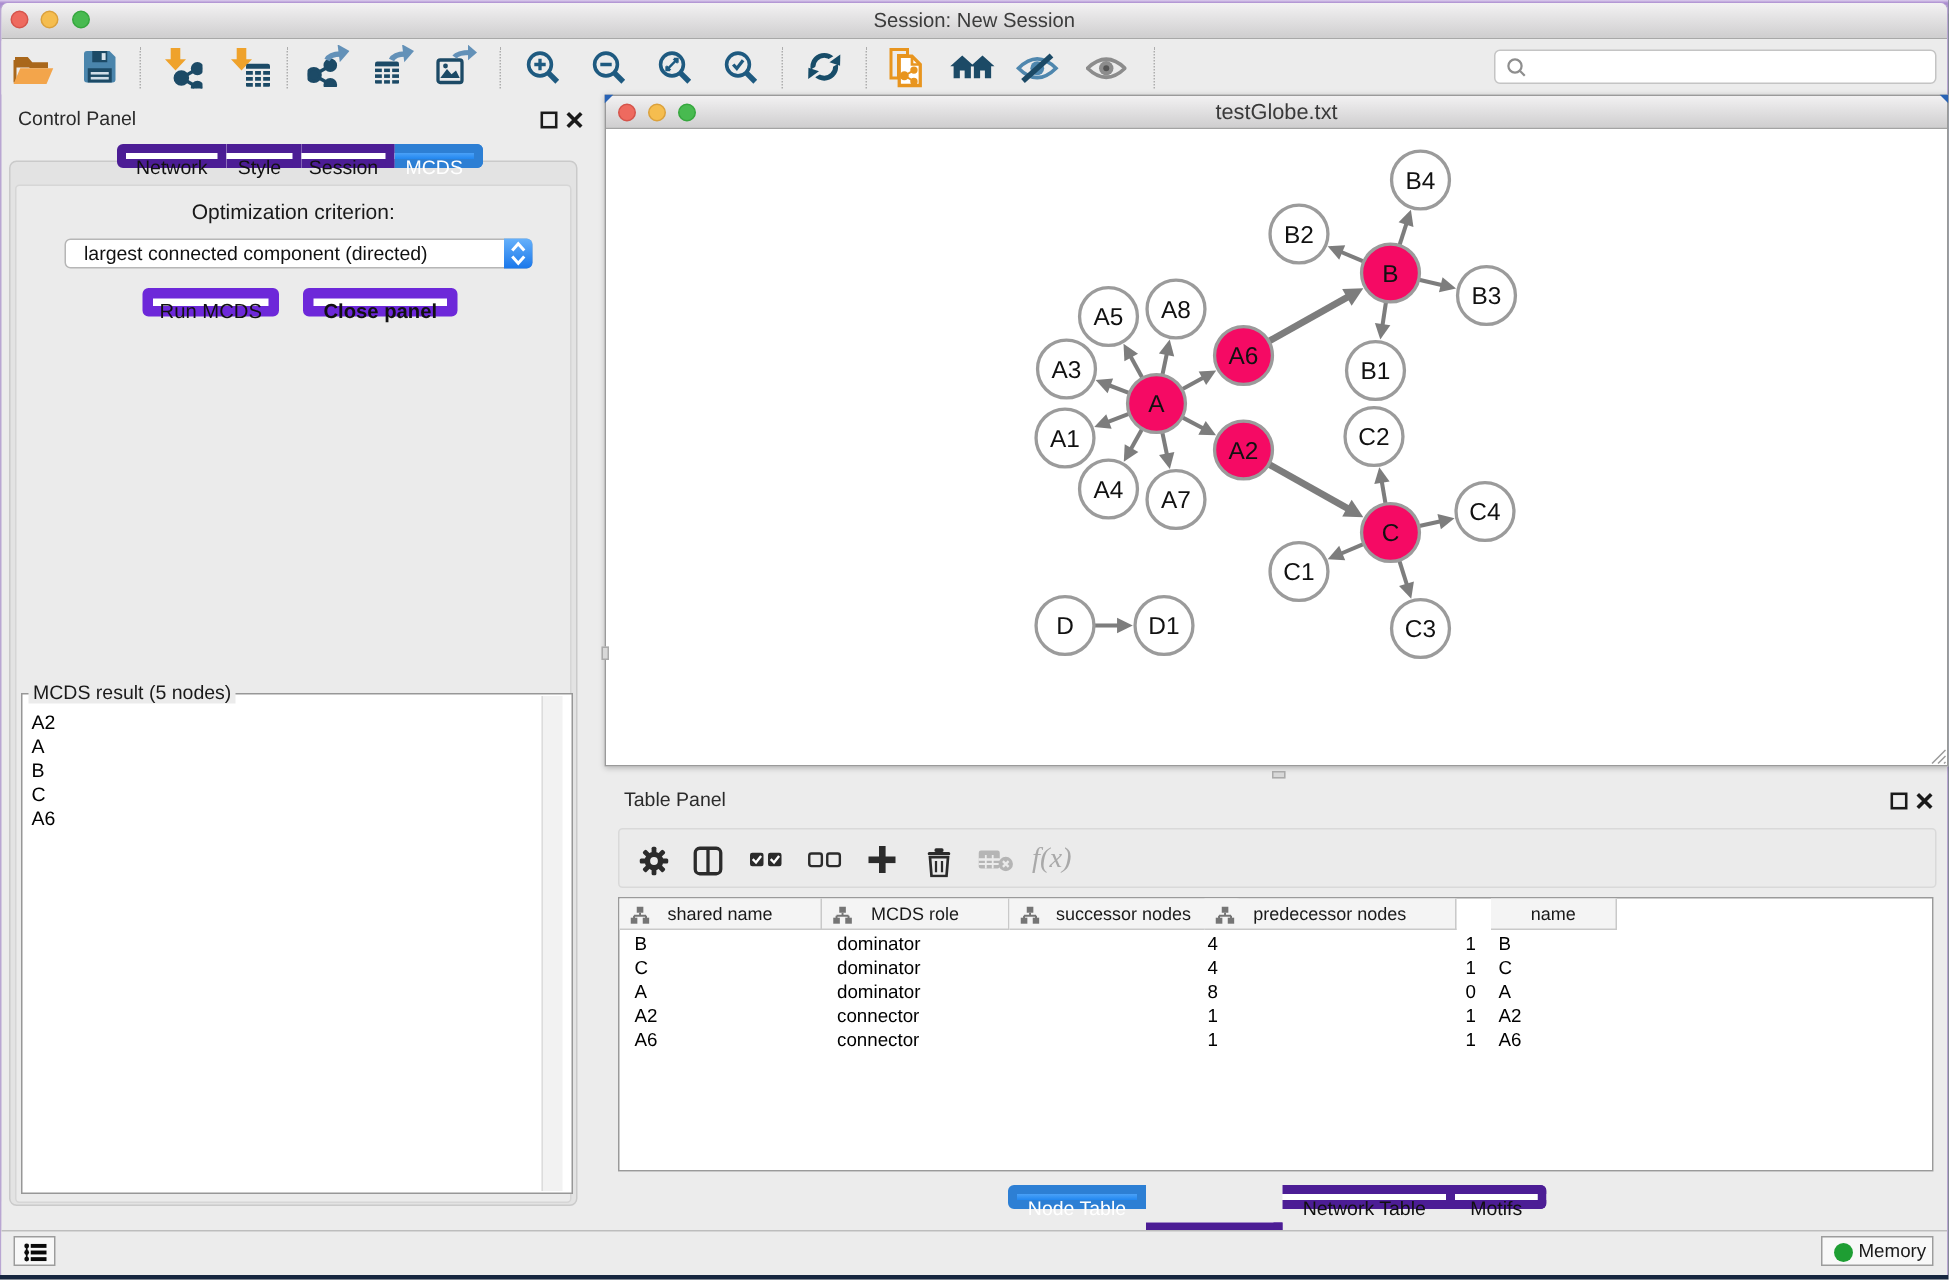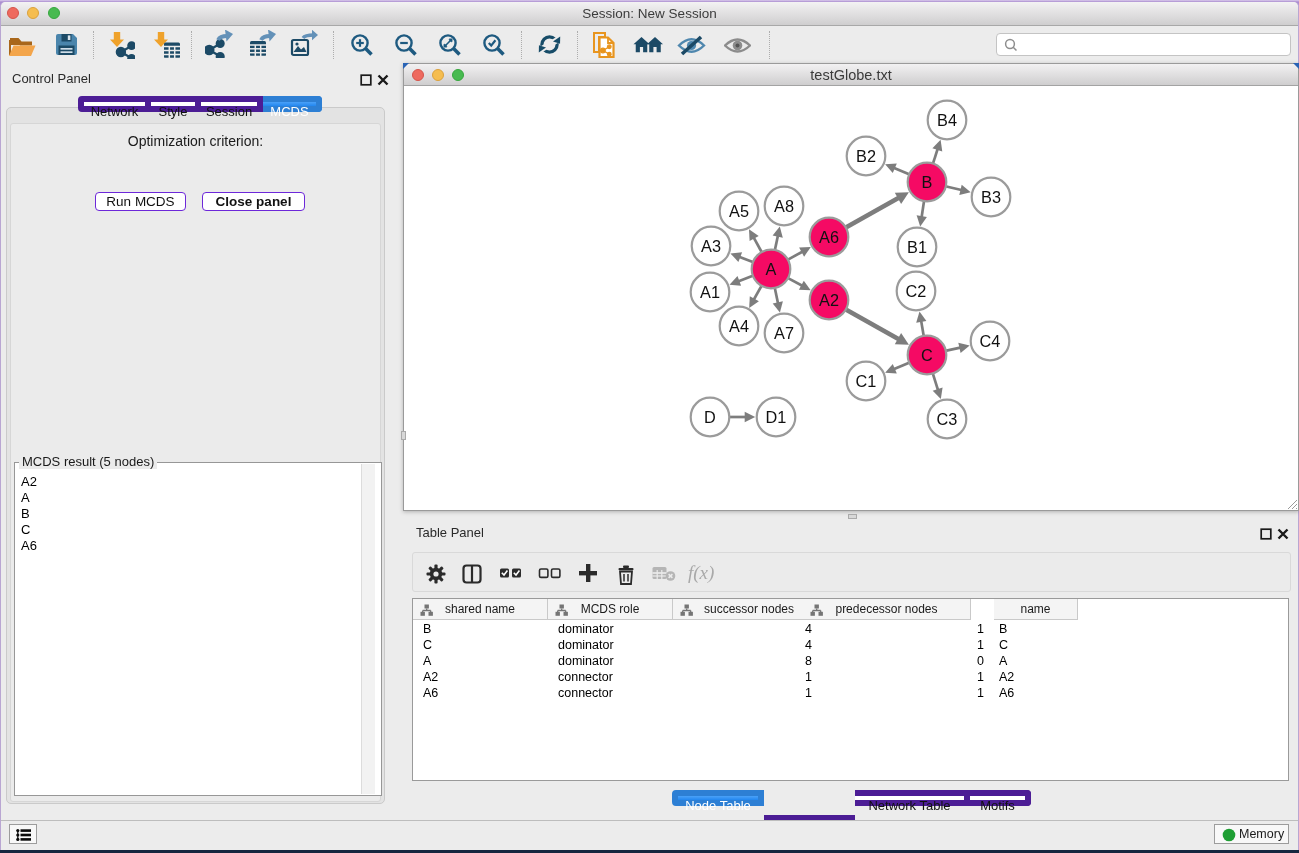--- a/index.html
+++ b/index.html
@@ -19,21 +19,21 @@
 #searchbox { left:995px; top:6px; width:295px; height:23px; background:#fff; border:1px solid #c4c4c4; border-radius:4px; }
 
 #cpTitle { left:11px; top:69px; font-size:13px; color:#2a2a2a; }
 #cpTabs { left:77px; top:94px; height:21px; }
 .seg { position:absolute; top:0; height:16px; font-size:13px; text-align:center; line-height:20px; color:#111; background:#fff; border:6px solid #4c1d95; }
 #cpPanel { left:5px; top:105px; width:379px; height:697px; background:#e3e3e3; border:1px solid #cacaca; border-radius:5px; }
 #cpInner { left:9px; top:121px; width:371px; height:679px; background:#ebebeb; border:1px solid #d6d6d6; border-radius:3px; }
 #optlabel { left:-1px; top:131px; width:391px; text-align:center; font-size:14px; color:#1a1a1a; }
 #dropdown { left:42px; top:157px; width:312px; height:20px; background:#fff; border:1px solid #b6b6b6; border-radius:4px; font-size:13px; color:#111; line-height:18px; padding-left:12px; }
 #ddbtn { right:-1px; top:-1px; width:19px; height:20px; border-radius:0 4px 4px 0; background:linear-gradient(#66b1fb,#1a77ea); }
-.btn { position:absolute; height:19px; background:#fff; border:1px solid #6d28d9; border-radius:4px; font-size:13.5px; color:#111; text-align:center; line-height:17px; }
+.btn { position:absolute; height:19px; background:#fff; border:7px solid #6d28d9; border-radius:4px; font-size:13.5px; color:#111; text-align:center; line-height:17px; }
 #grp { left:13px; top:460px; width:368px; height:334px; border:1px solid #979797; background:#fff; }
 #grpLabel { left:18px; top:452px; background:#ebebeb; padding:0 3px; font-size:13px; color:#1a1a1a; }
 #grpList { left:20px; top:472px; font-size:13px; color:#000; line-height:16px; }
 #grpScroll { left:360px; top:462px; width:14px; height:330px; background:#f2f2f2; border-left:1px solid #dcdcdc; }
 
 #netwin { left:402px; top:61px; width:896px; height:448px; background:#fff; border:1px solid #9a9a9a; box-shadow:0 1px 4px rgba(0,0,0,.25); }
 #nettitle { left:0; top:0; width:100%; height:22px; background:linear-gradient(#f2f1f2,#cfcecf); border-bottom:1px solid #a3a3a3; }
 #nettitle .ttl { width:100%; text-align:center; font-size:14.5px; color:#3a3a3a; line-height:22px; }
 #graph text { font-size:16.3px; fill:#111; }
 
@@ -201,20 +201,24 @@
     </svg>
   <div id="cpPanel" class="abs"></div>
   <div id="cpInner" class="abs"></div>
   <div id="cpTabs" class="abs">
     <div class="seg" style="left:0;width:73px;border-radius:4px 0 0 4px;">Network</div>
     <div class="seg" style="left:73px;width:50px;border-left:none;">Style</div>
     <div class="seg" style="left:123px;width:62px;border-left:none;">Session</div>
     <div class="seg" style="left:185px;width:59px;border-left:none;border-radius:0 4px 4px 0;background:linear-gradient(#4aa1f8,#2287f0);color:#fff;border-color:#2d7fd4;">MCDS</div>
   </div>
   <div id="optlabel" class="abs">Optimization criterion:</div>
+  <div id="dropdown" class="abs">largest connected component (directed)<div id="ddbtn" class="abs"><svg width="19" height="20" viewBox="0 0 19 20">
+          <path d="M5.5 8 L9.5 3.5 L13.5 8" fill="none" stroke="#fff" stroke-width="2"></path>
+          <path d="M5.5 12 L9.5 16.5 L13.5 12" fill="none" stroke="#fff" stroke-width="2"></path>
+        </svg></div></div>
   <div class="btn" style="left:94px;top:190px;width:91px;">Run MCDS</div>
   <div class="btn" style="left:201px;top:190px;width:103px;font-weight:bold;">Close panel</div>
   <div id="grp" class="abs"></div>
   <div id="grpLabel" class="abs">MCDS result (5 nodes)</div>
   <div id="grpScroll" class="abs"></div>
   <div id="grpList" class="abs">A2<br>A<br>B<br>C<br>A6</div>
 
   <div id="netwin" class="abs">
     <div id="nettitle" class="abs">
         <div class="ttl">testGlobe.txt</div>

